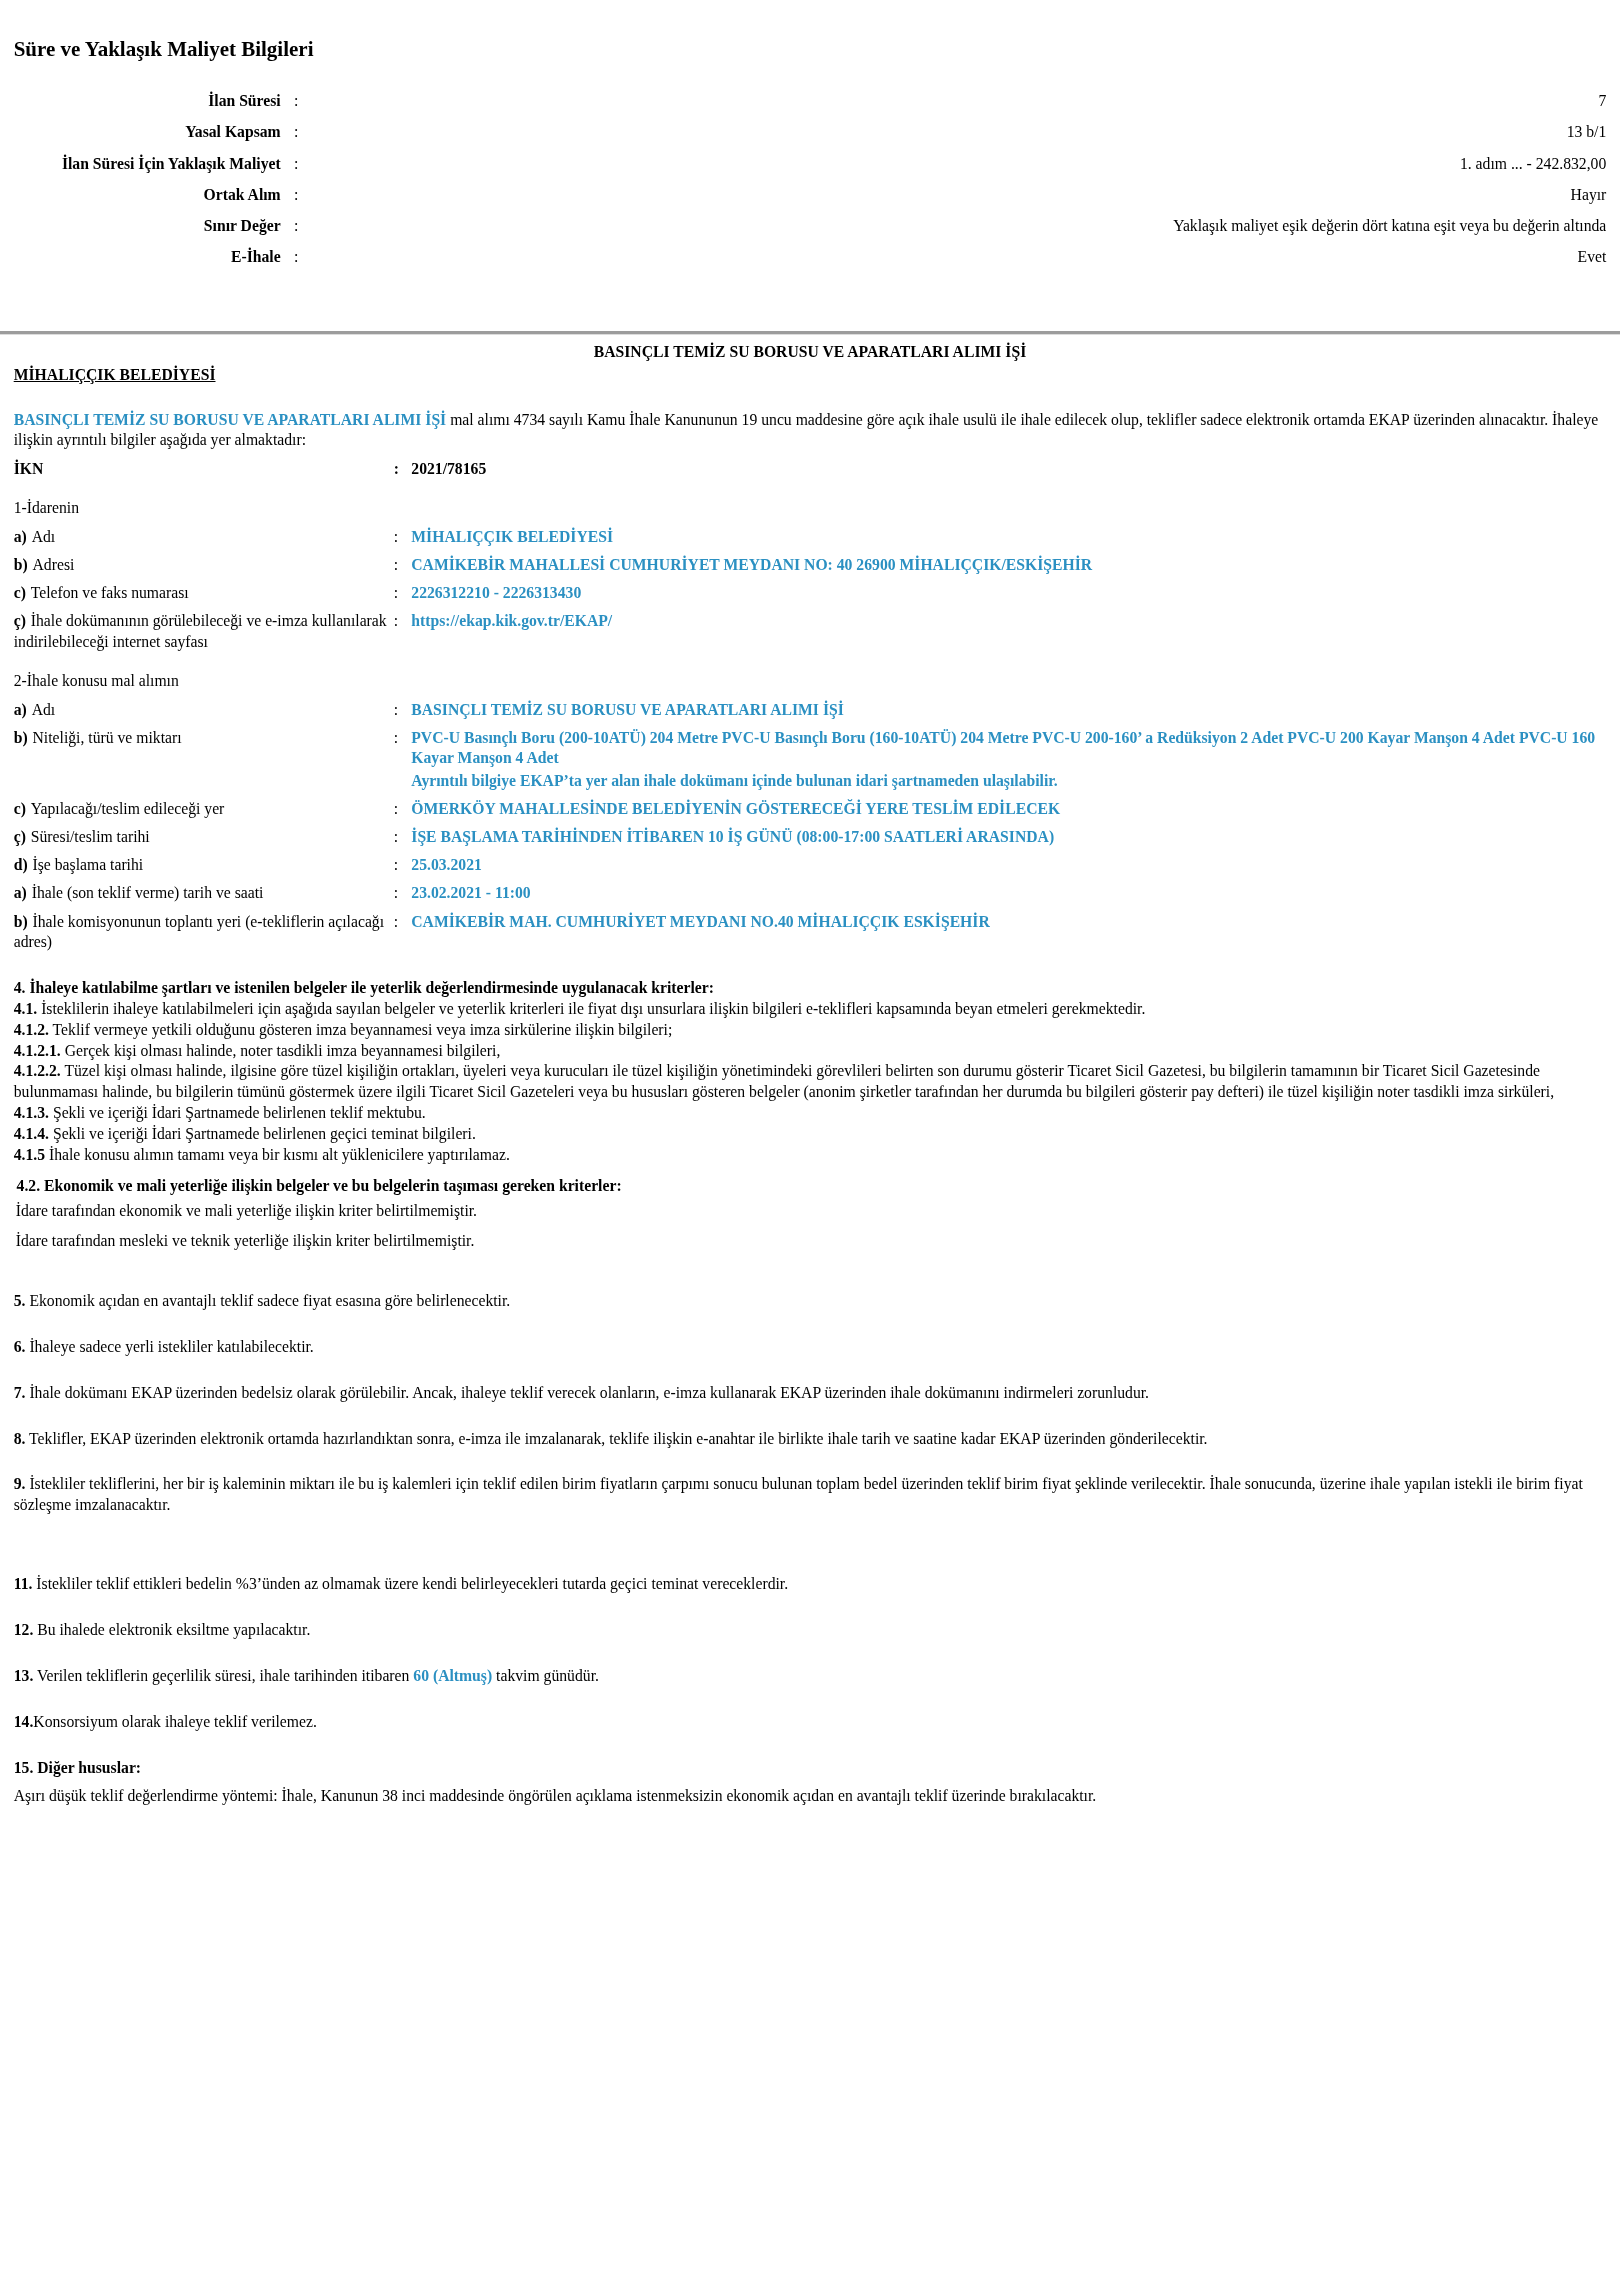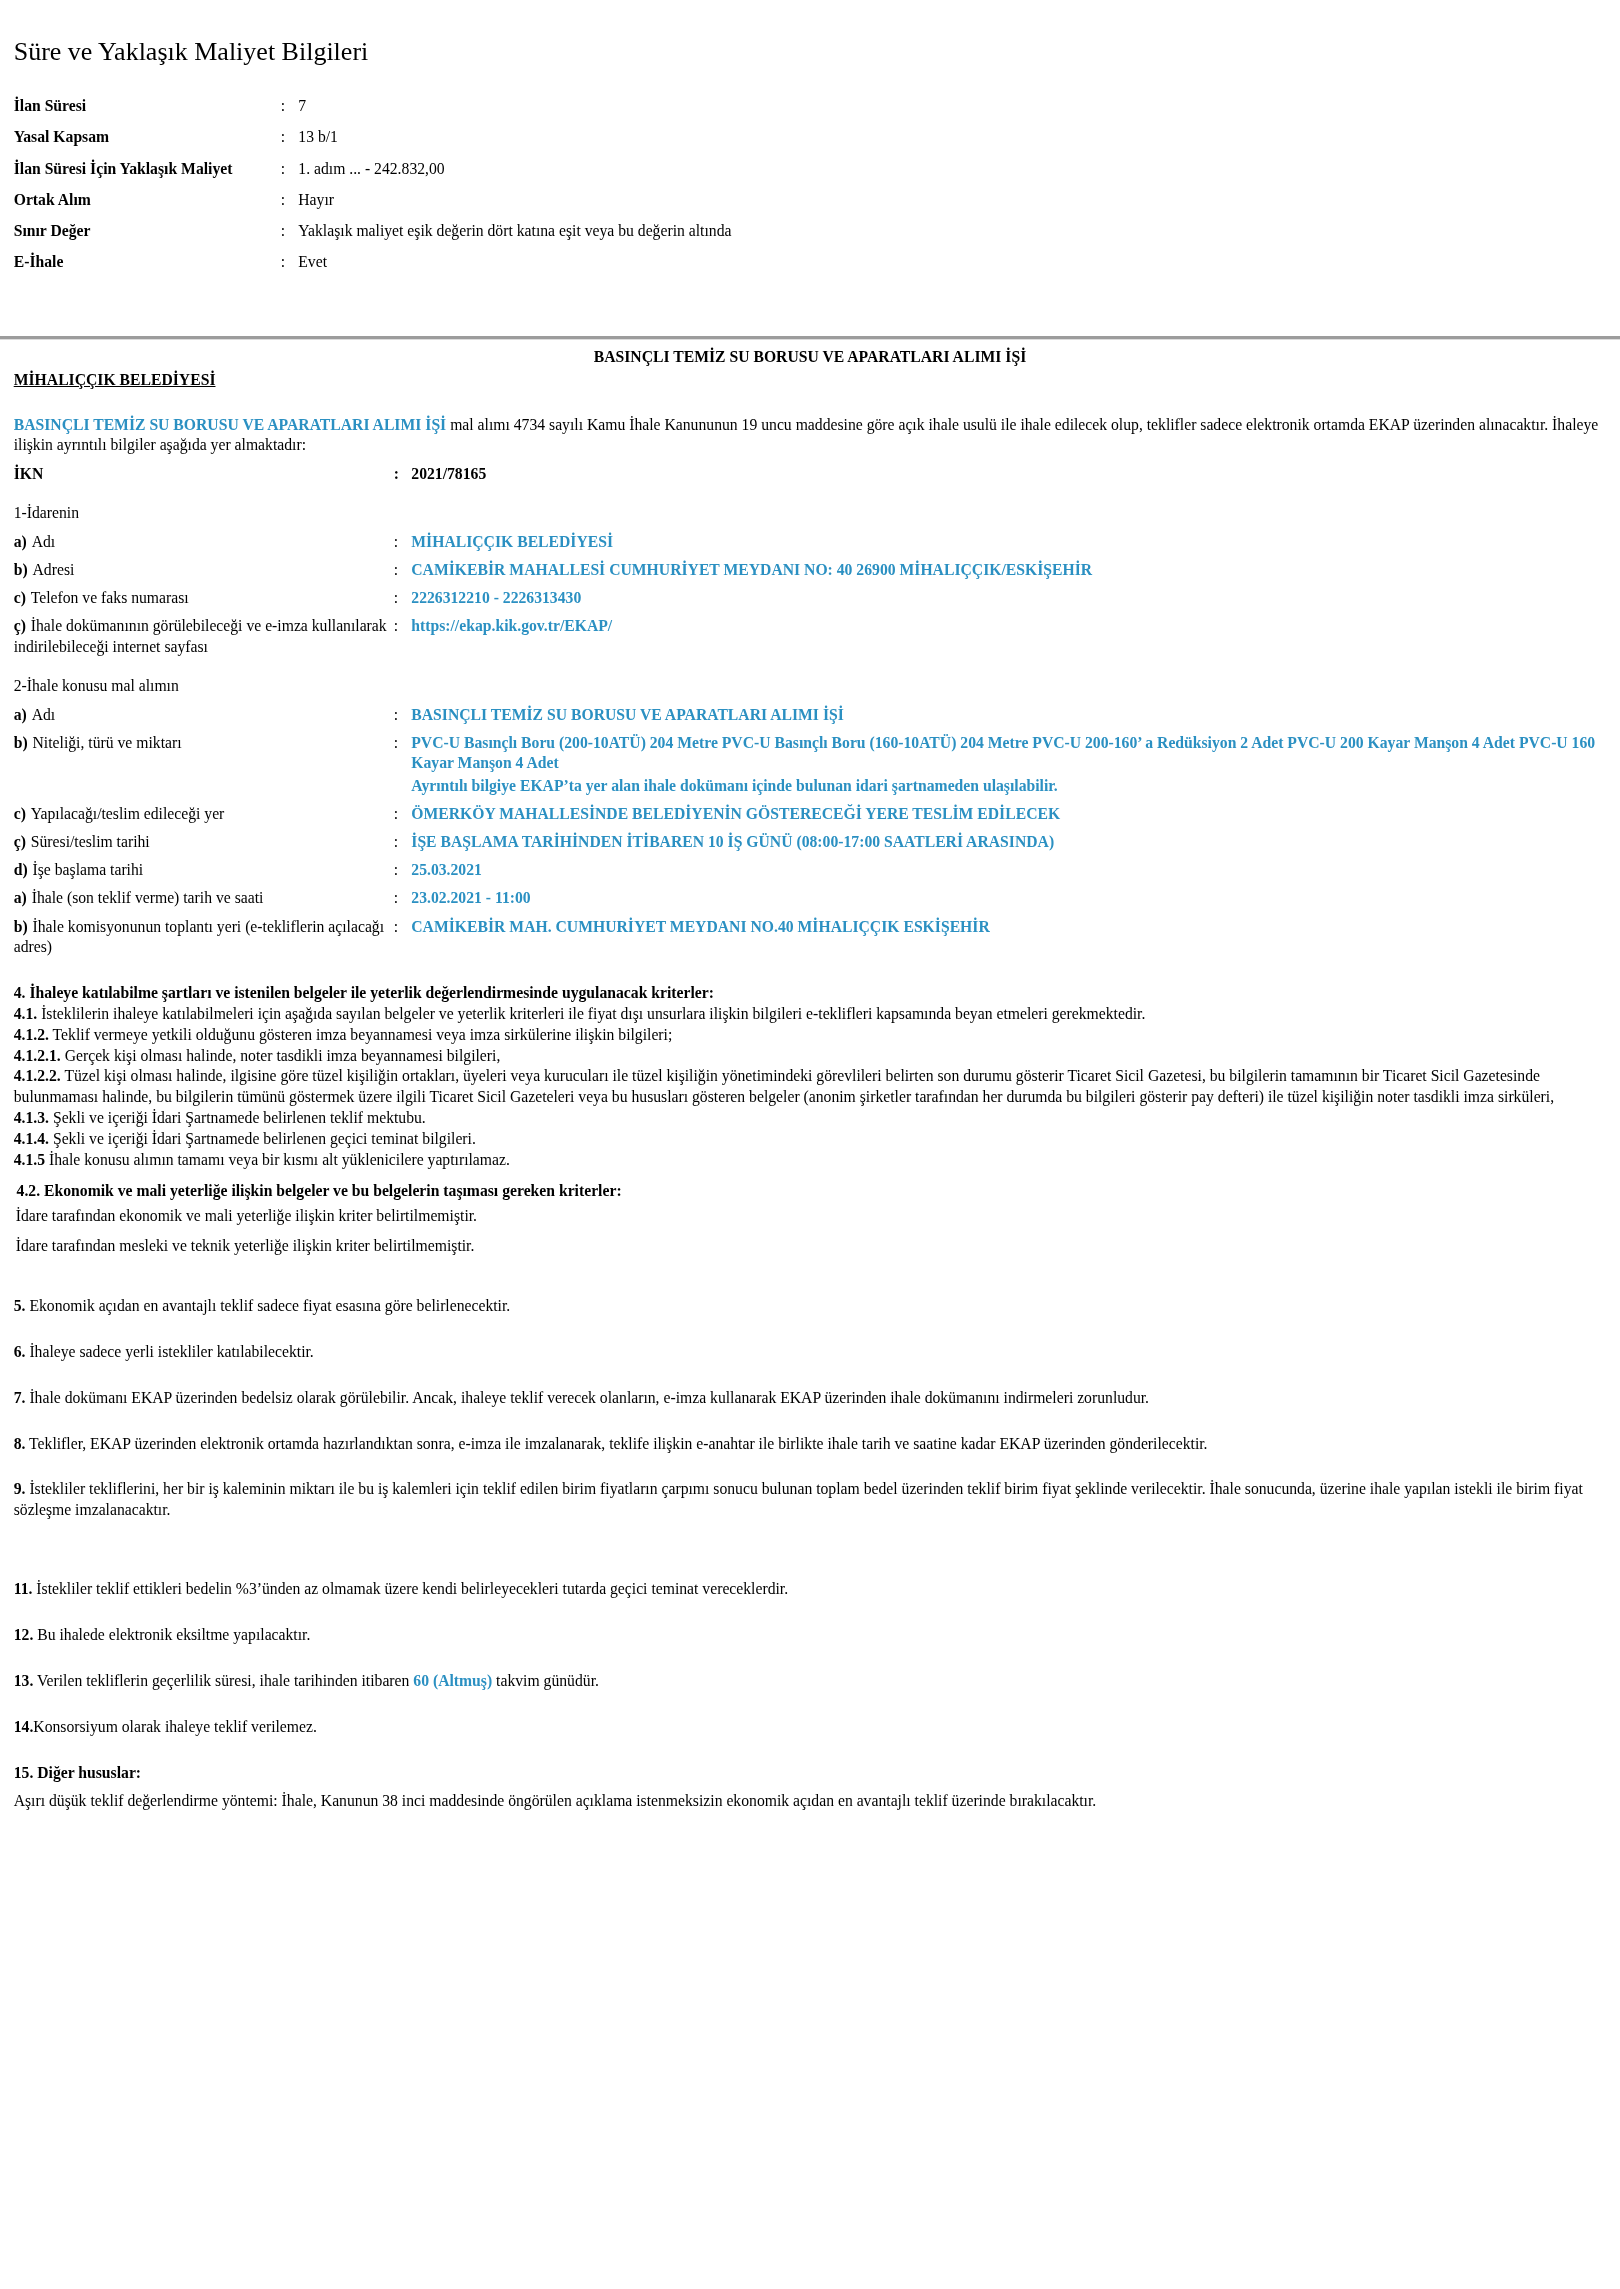--- a/index.html
+++ b/index.html
@@ -6,26 +6,26 @@
   body {
     width:1620px; min-height:2290px;
     font-family:"Liberation Serif","DejaVu Serif",serif;
     font-size:15.7px; color:#000; box-sizing:border-box;
   }
   .page { padding:9.8px 13.7px 0 13.7px; }
   .b { font-weight:bold; }
   .accent { color:var(--accent,#2b90c2); }
 
   
-  .cost-heading { font-size:26px; font-weight:normal; margin:27.4px 0 29px 0; }
+  .cost-heading { font-size:21px; font-weight:bold; margin:27.4px 0 29px 0; }
   .kv { display:flex; line-height:1.3; margin:0 0 8.8px 0; }
   .cost .k { width:267px; flex-shrink:0; font-weight:bold; }
   .kv .sep { width:17.6px; flex-shrink:0; }
   .kv .v { flex:1; }
-  .cost .kv { margin-bottom:10.8px; }
+  .cost .kv { margin-bottom:10.8px;text-align:right; }
 
   
   .divider { margin:63px -13.7px 0 -13.7px; height:2.9px; background:var(--divider,#9c9c9c); border-bottom:1px solid #dcdcdc; }
   .banner-title { text-align:center; font-weight:bold; margin:8.8px 0 0 0; }
   .agency { font-weight:bold; text-decoration:underline; margin:4.9px 0 0 0; display:inline-block; }
 
   
   .intro { margin:25.5px 0 0 0; line-height:1.32; }
   .intro .lead { font-weight:bold; }
 

